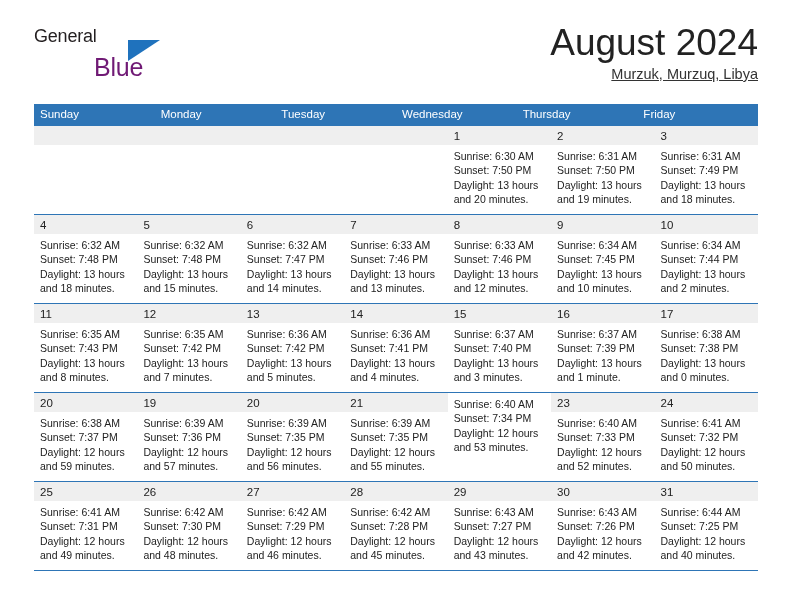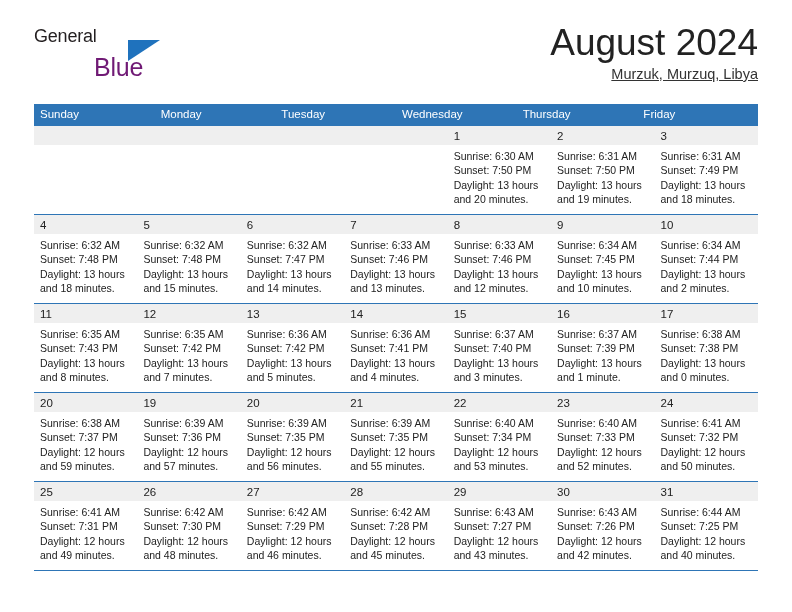--- a/index.html
+++ b/index.html
@@ -403,21 +403,20 @@
       <div class="day-cell">
         <div class="day-head"><span class="day-num">21</span></div>
         <div class="day-body">
           <div class="day-line">Sunrise: 6:39 AM</div>
           <div class="day-line">Sunset: 7:35 PM</div>
           <div class="day-line">Daylight: 12 hours</div>
           <div class="day-line">and 55 minutes.</div>
         </div>
       </div>
       <div class="day-cell">
-        <div class="day-head"><span class="day-num">22</span></div>
         <div class="day-body">
           <div class="day-line">Sunrise: 6:40 AM</div>
           <div class="day-line">Sunset: 7:34 PM</div>
           <div class="day-line">Daylight: 12 hours</div>
           <div class="day-line">and 53 minutes.</div>
         </div>
       </div>
       <div class="day-cell">
         <div class="day-head"><span class="day-num">23</span></div>
         <div class="day-body">

